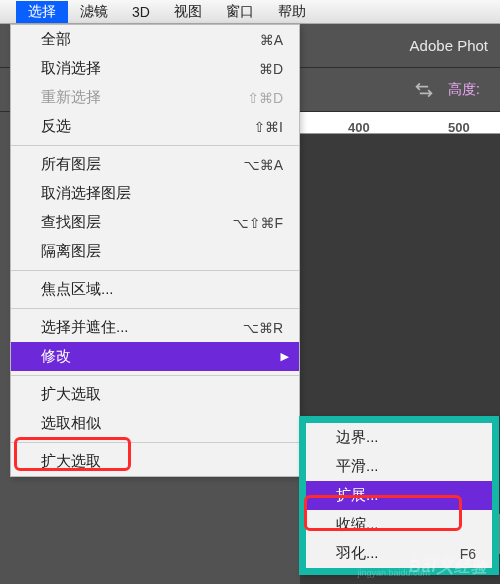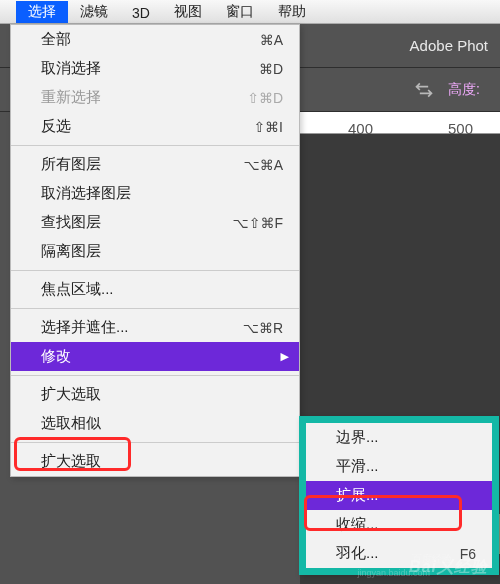--- a/index.html
+++ b/index.html
@@ -1,29 +1,29 @@
 <!DOCTYPE html>
 <html><head>
   <meta charset="utf-8">
   <style>
     * { margin: 0; padding: 0; box-sizing: border-box; font-family: "PingFang SC", "Microsoft YaHei", sans-serif; }
     body { width: 500px; height: 584px; overflow: hidden; background: #525252; position: relative; }
     
-    .menubar { height: 24px; background: linear-gradient(#f8f8f8, #e0e0e0); display: flex; align-items: flex-end; padding-left: 16px; border-bottom: 1px solid #aaa; }
+    .menubar { height: 24px; background: linear-gradient(#f8f8f8, #e0e0e0); display: flex; align-items: center; padding-left: 16px; border-bottom: 1px solid #aaa; }
     .menubar-item { padding: 2px 12px; font-size: 14px; color: #222; }
     .menubar-item.active { background: #0a5fff; color: #fff; }
     
     .app-header { position: absolute; top: 24px; left: 0; right: 0; background: #535353; }
     .app-title-bar { height: 44px; display: flex; align-items: center; justify-content: flex-end; padding-right: 12px; color: #e8e8e8; font-size: 15px; border-bottom: 1px solid #2e2e2e; }
     .toolbar-row { height: 44px; background: #535353; display: flex; align-items: center; justify-content: flex-end; padding-right: 20px; gap: 14px; border-bottom: 1px solid #2e2e2e; }
     .toolbar-icon { width: 20px; height: 20px; color: #b8b8b8; }
     .toolbar-label { color: #f0abfc; font-size: 14px; }
     
     .ruler { position: absolute; top: 112px; left: 300px; right: 0; height: 22px; background: #fff; border-bottom: 1px solid #999; font-size: 10px; color: #555; }
-    .ruler-mark { position: absolute; top: 8px; font-size: 15px; }
+    .ruler-mark { position: absolute; top: 8px; font-size: 13px; font-weight: bold; }
     
     .canvas-area { position: absolute; top: 134px; left: 300px; right: 0; bottom: 0; background: #3a3a3a; }
     .canvas-strip { position: absolute; bottom: 30px; left: 0; right: 0; height: 40px; background: linear-gradient(90deg, #4a5a3a, #6a7a5a, #8a9a7a); }
     
     .dropdown { position: absolute; top: 24px; left: 10px; width: 290px; background: #f2f2f2; border: 1px solid #bbb; box-shadow: 2px 2px 6px rgba(0,0,0,0.2); }
     .menu-item { display: flex; justify-content: space-between; align-items: center; padding: 5px 16px 5px 30px; font-size: 15px; color: #222; position: relative; }
     .menu-item.disabled { color: #999; }
     .menu-item.highlighted { background: #6d28d9; color: #fff; }
     .menu-shortcut { color: #444; font-size: 14px; }
     .menu-item.disabled .menu-shortcut { color: #aaa; }

